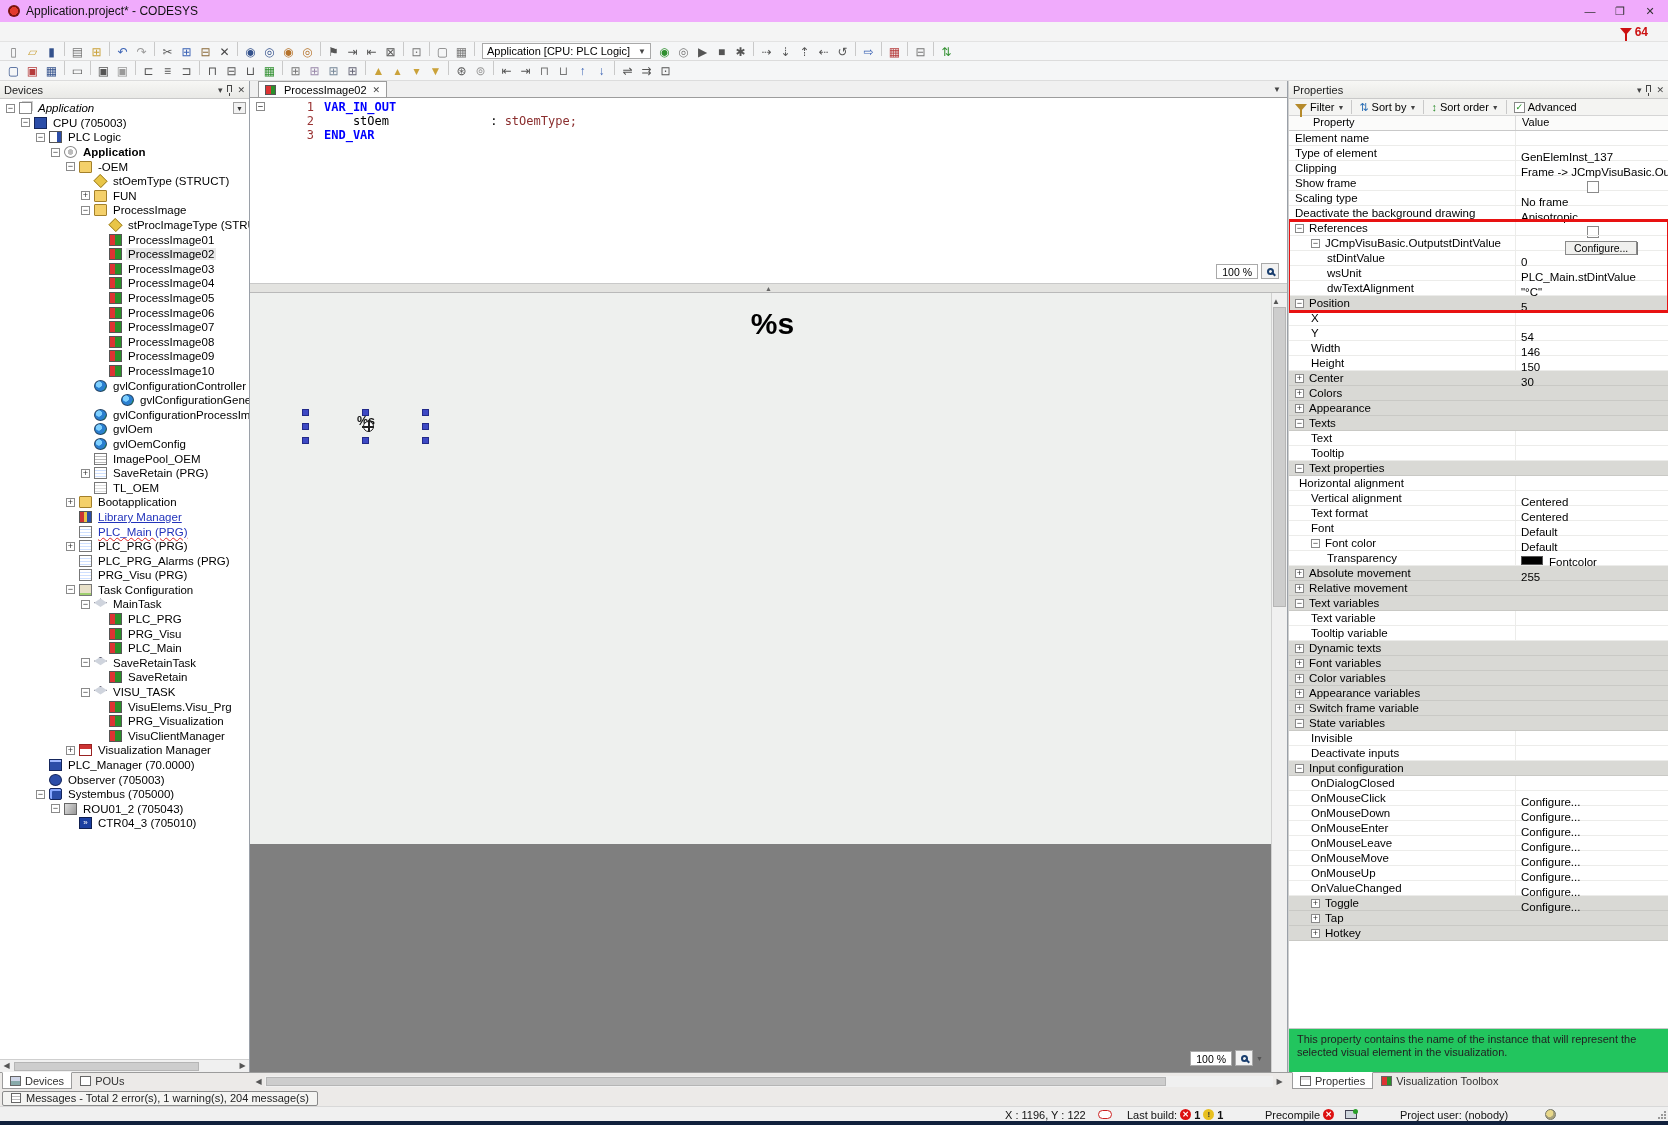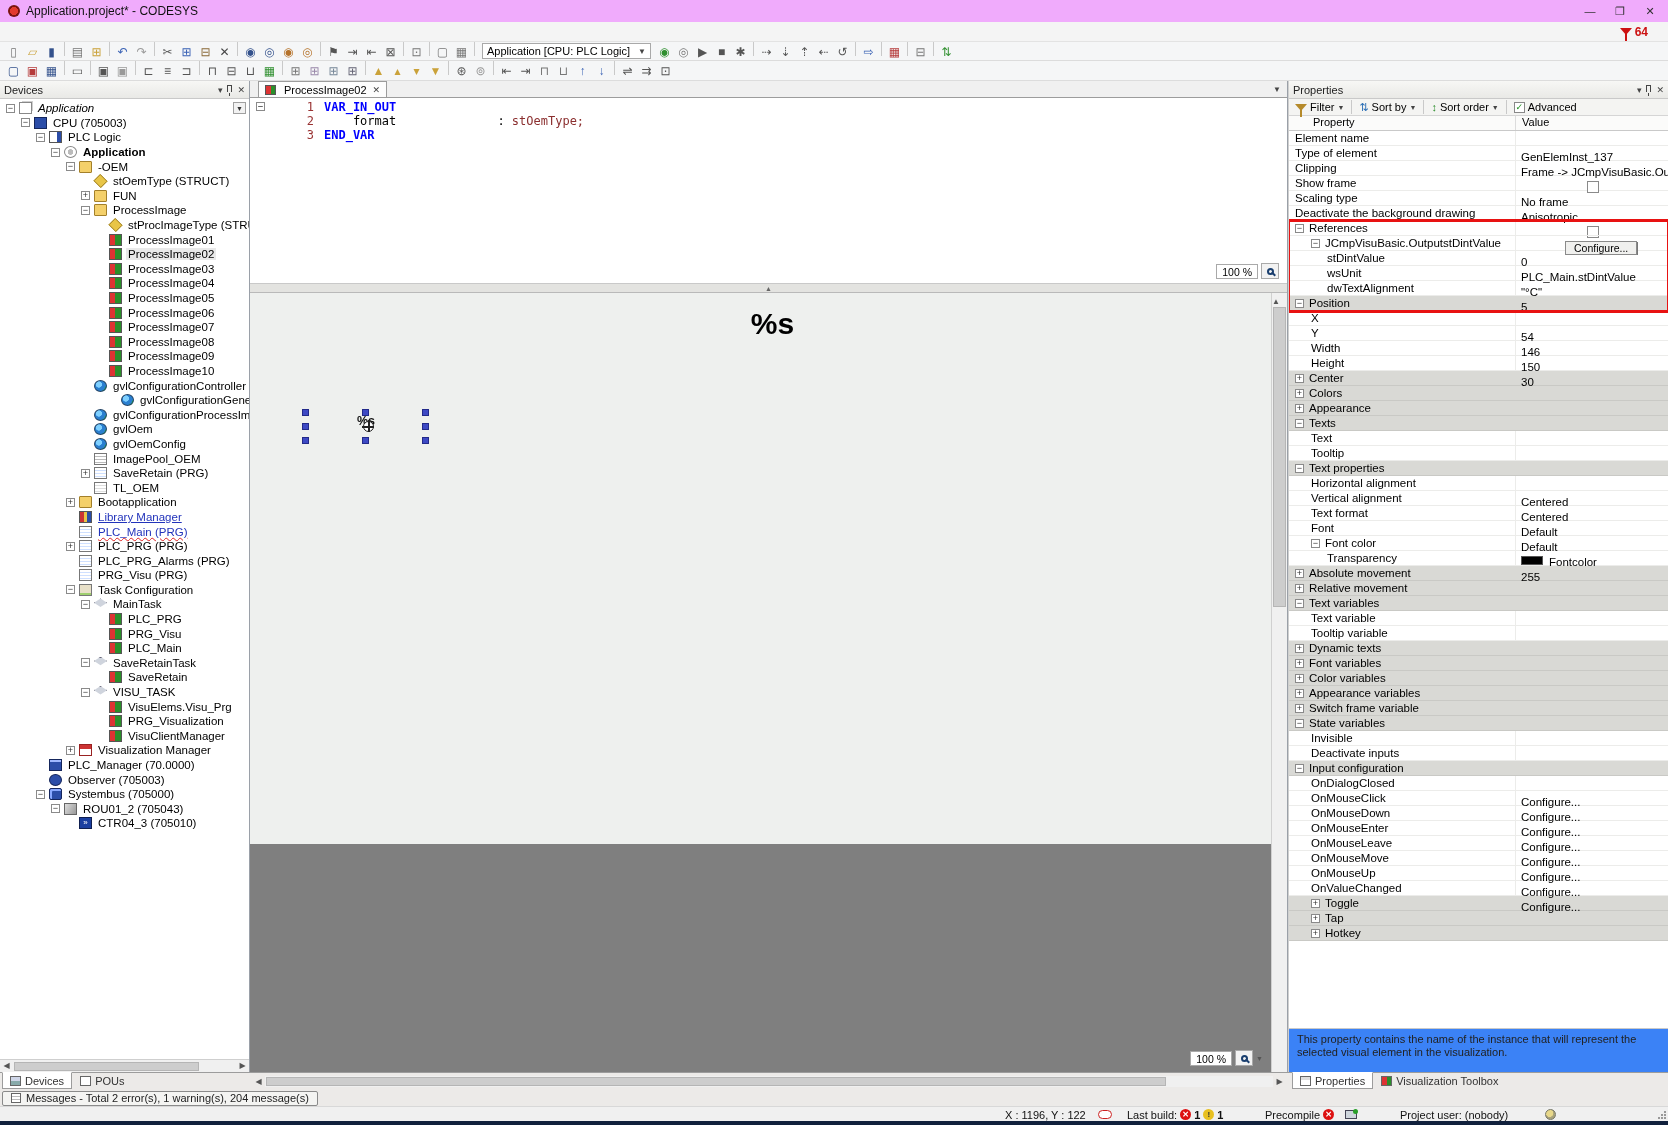--- a/index.html
+++ b/index.html
@@ -124,21 +124,21 @@
   .prow{height:15px;display:flex;align-items:center;border-bottom:1px solid #ececea;font-size:11.5px;}
   .prow .nc{width:227px;display:flex;align-items:center;height:100%;border-right:1px solid #ececea;flex:0 0 auto;overflow:hidden;white-space:nowrap;}
   .prow .vc{flex:1;display:flex;align-items:flex-start;height:100%;padding-left:5px;overflow:hidden;white-space:nowrap;margin-top:40px;}
   .prow.sec{background:#d9d9d5;border-bottom:1px solid #c9c9c5;}
   .prow.sec .nc{border-right:none;}
   .pexp{width:9px;height:9px;border:1px solid #8a8a8a;background:#fff;font-size:9px;line-height:7px;text-align:center;color:#333;margin-right:5px;flex:0 0 auto;}
   .pcheck{width:12px;height:12px;border:1px solid #8a8a8a;background:#fff;margin-left:66px;}
   .cfgbtn{margin-left:44px;height:14px;border:1px solid #8a8a8a;background:#f0f0ee;box-shadow:1px 1px 0 #777;font-size:10.5px;padding:0 8px;line-height:12px;font-family:"Liberation Sans",sans-serif;}
   .swatch{width:22px;height:9px;background:#000;border:1px solid #555;margin-right:6px;}
   .redbox{outline:3px solid #e81212;outline-offset:-1px;position:relative;z-index:2;}
-  .pdesc{height:44px;background:#3b82f6;border-top:1px solid #c9c9c9;padding:4px 8px;font-size:11px;line-height:13px;color:#222;flex:0 0 auto;}
+  .pdesc{height:44px;background:#22c55e;border-top:1px solid #c9c9c9;padding:4px 8px;font-size:11px;line-height:13px;color:#222;flex:0 0 auto;}
   
   .bottomband{height:18px;display:flex;background:#eceae8;border-top:1px solid #9c9c9c;flex:0 0 auto;}
   .bb-left{width:250px;display:flex;align-items:flex-start;padding-left:2px;flex:0 0 auto;}
   .bb-center{width:1038px;display:flex;align-items:center;flex:0 0 auto;padding:0 2px;}
   .bb-right{flex:1;display:flex;align-items:flex-start;padding-left:4px;}
   .btab{height:17px;display:flex;align-items:center;gap:4px;padding:0 7px;font-size:11px;color:#333;border:1px solid transparent;margin-top:-1px;}
   .btab.active{background:#fff;border:1px solid #9c9c9c;border-top:1px solid #fff;}
   .btic{width:11px;height:10px;display:inline-block;border:1px solid #666;}
   .btic.devices{background:linear-gradient(#cfd6e8 0 50%,#8aa 50% 100%);}
   .btic.pous{background:#fff;}
@@ -480,21 +480,21 @@
           <span class="ti ic-visu" style="width:11px;height:10px;"></span>
           <span>ProcessImage02</span>
           <span class="x">✕</span>
         </span>
         <span style="position:absolute;right:6px;bottom:3px;font-size:8px;color:#444;">▼</span>
       </div>
       <div class="code">
         <span class="fold">−</span>
         <div style="padding:2px 0 0 22px;">
             <div class="cline"><span class="lno">1</span><span class="kw">VAR_IN_OUT</span></div>
-            <div class="cline"><span class="lno">2</span><span class="idn">    format</span><span class="pln">              : </span><span class="typ">stOemType;</span></div>
+            <div class="cline"><span class="lno">2</span><span class="idn">    stOem</span><span class="pln">              : </span><span class="typ">stOemType;</span></div>
             <div class="cline"><span class="lno">3</span><span class="kw">END_VAR</span></div>
           </div>
         <div class="zoomctl">
           <span class="zbox">100 %</span>
           <span class="zbtn">
               <span class="mag"></span>
             </span>
         </div>
       </div>
       <div class="splitter">
@@ -738,21 +738,21 @@
             <span class="vc"></span>
           </div>
           <div class="prow sec">
             <span class="nc" style="padding-left: 6px;">
               <span class="pexp">−</span>
               <span>Text properties</span>
             </span>
             <span class="vc"></span>
           </div>
           <div class="prow">
-            <span class="nc" style="padding-left: 22px;">
+            <span class="nc" style="padding-left: 10px;">
               <span>Horizontal alignment</span>
             </span>
             <span class="vc">
               <span>Centered</span>
             </span>
           </div>
           <div class="prow">
             <span class="nc" style="padding-left: 22px;">
               <span>Vertical alignment</span>
             </span>

